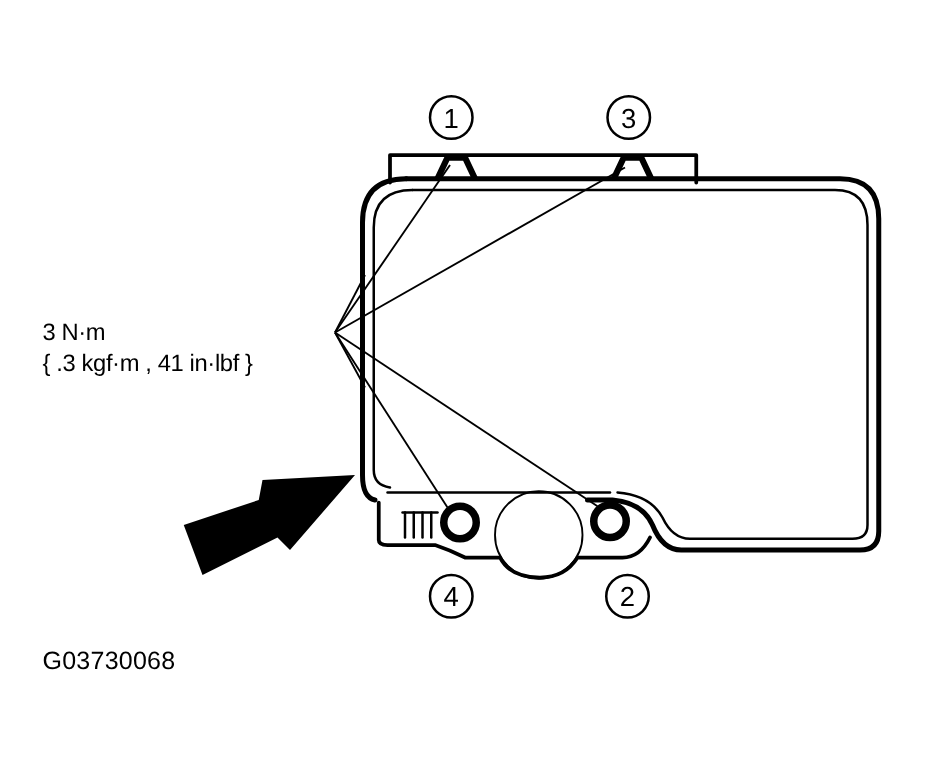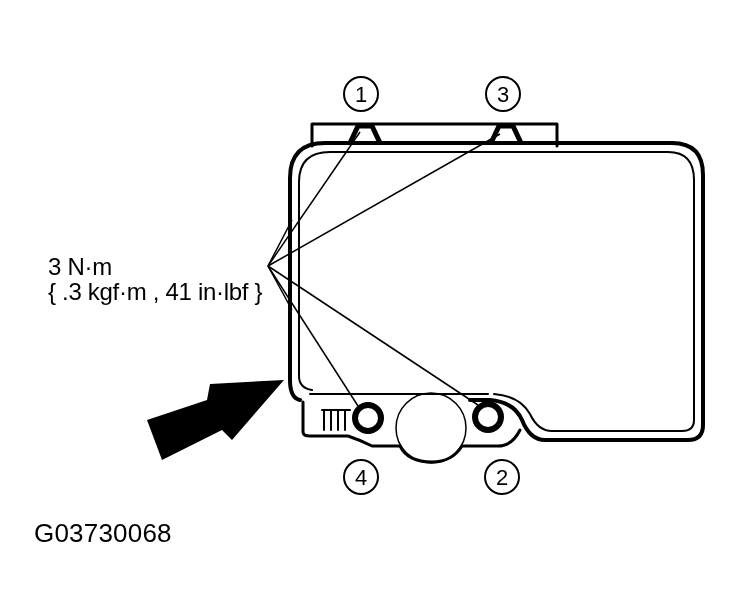--- a/index.html
+++ b/index.html
@@ -1,19 +1,19 @@
 <!DOCTYPE html>
 <html><head>
 <meta charset="utf-8">
 <style>
   html, body { margin: 0; padding: 0; background: #ffffff; }
   body { width: 745px; height: 614px; position: relative; overflow: hidden; font-family: "Liberation Sans", sans-serif; color: #000; }
   #diagram { position: absolute; left: 0; top: 0; width: 745px; height: 614px; }
-  .torque-label { position: absolute; left: 34px; top: 254px; font-size: 24px; line-height: 25px; letter-spacing: -0.3px; white-space: nowrap; margin-left: 14px; }
-  .figure-code { position: absolute; left: 34px; top: 518px; font-size: 26px; letter-spacing: 0.2px; }
+  .torque-label { position: absolute; left: 34px; top: 254px; font-size: 19px; line-height: 25px; letter-spacing: -0.3px; white-space: nowrap; }
+  .figure-code { position: absolute; left: 34px; top: 518px; font-size: 20px; letter-spacing: 0.2px; }
   .callout-num { font-family: "Liberation Sans", sans-serif; font-size: 22px; }
 </style>
 </head>
 <body>
 
 <svg id="diagram" viewBox="0 0 745 614" xmlns="http://www.w3.org/2000/svg">
   <g fill="none" stroke="#000" stroke-linecap="round" stroke-linejoin="round">
 
     <path d="M312 146 L312 124 L557 124 L557 146" stroke-width="3"></path>
 

